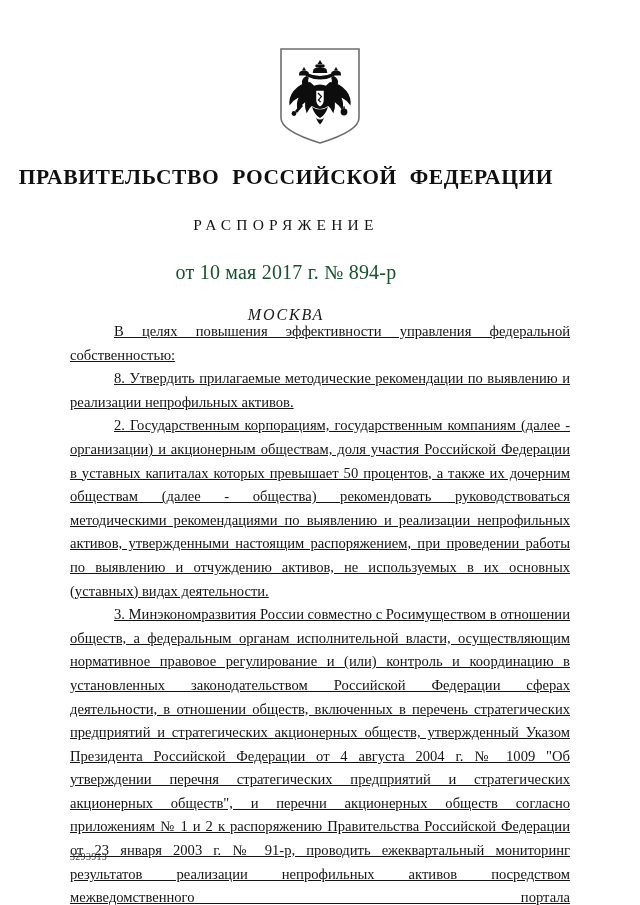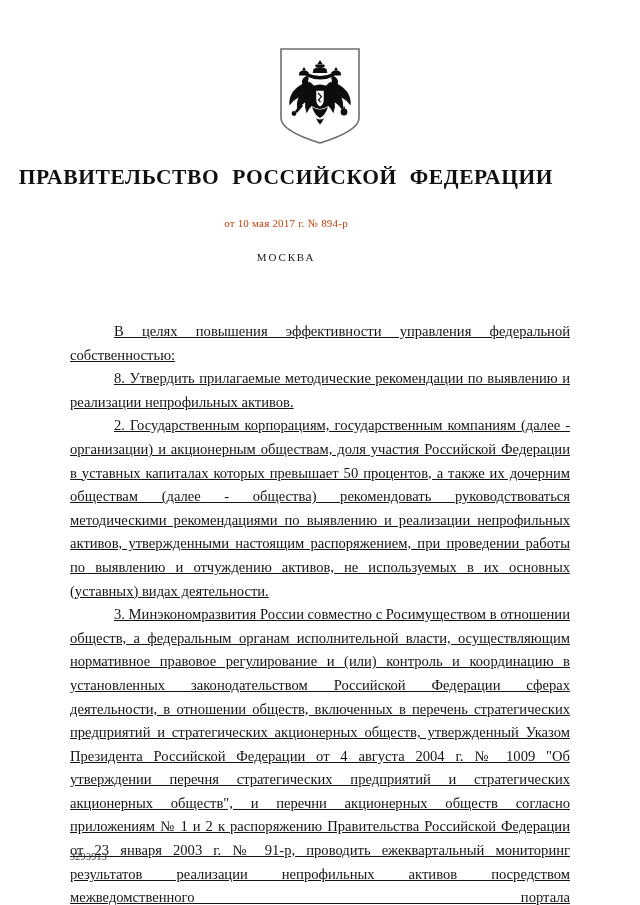--- a/index.html
+++ b/index.html
@@ -58,29 +58,30 @@
   }
   .doc-type {
     margin: 26px 0 0 0;
     font-size: 15.5px;
     letter-spacing: 5.2px;
     word-spacing: 2px;
     color: #141414;
   }
   .doc-date {
     margin: 27px 0 0 0;
-    font-size: 11px;
+    font-size: 20px;
     letter-spacing: 0.2px;
-    color: #c2410c;
+    color: #14532d;
   }
   .doc-city {
     margin: 22px 0 0 0;
-    font-size: 11px;
+    font-size: 16px;
     letter-spacing: 1.9px;
     color: #1a1a1a;
+    font-style: italic;
   }
 
   
   .body-text {
     position: absolute;
     top: 320px;
     left: 70px;
     width: 500px;
     font-size: 14.6px;
     line-height: 23.6px;
@@ -154,20 +155,21 @@
 
           <path d="M35 61 q8 5 16 0 q-2.6 8 -8 11 q-5.4 -3 -8 -11 Z"></path>
           <path d="M39 72 q4 3 8 0 q-2 5 -4 6.4 q-2 -1.4 -4 -6.4 Z"></path>
         </g>
       </svg>
     </div>
   </div>
 
   <div class="doc-head">
     <h1 class="gov-title">ПРАВИТЕЛЬСТВО  РОССИЙСКОЙ  ФЕДЕРАЦИИ</h1>
+    <div class="doc-type">РАСПОРЯЖЕНИЕ</div>
     <div class="doc-date">от 10 мая 2017 г.  № 894-р</div>
     <div class="doc-city">МОСКВА</div>
   </div>
 
   <div class="body-text">
     <p>В целях повышения эффективности управления федеральной собственностью:</p>
     <p>8. Утвердить прилагаемые методические рекомендации по выявлению и реализации непрофильных активов.</p>
     <p>2. Государственным корпорациям, государственным компаниям (далее - организации) и акционерным обществам, доля участия Российской Федерации в уставных капиталах которых превышает 50 процентов, а также их дочерним обществам (далее - общества) рекомендовать руководствоваться методическими рекомендациями по выявлению и реализации непрофильных активов, утвержденными настоящим распоряжением, при проведении работы по выявлению и отчуждению активов, не используемых в их основных (уставных) видах деятельности.</p>
     <p>3. Минэкономразвития России совместно с Росимуществом в отношении обществ, а федеральным органам исполнительной власти, осуществляющим нормативное правовое регулирование и (или) контроль и координацию в установленных законодательством Российской Федерации сферах деятельности, в отношении обществ, включенных в перечень стратегических предприятий и стратегических акционерных обществ, утвержденный Указом Президента Российской Федерации от 4 августа 2004 г. № 1009 "Об утверждении перечня стратегических предприятий и стратегических акционерных обществ", и перечни акционерных обществ согласно приложениям № 1 и 2 к распоряжению Правительства Российской Федерации от 23 января 2003 г. № 91-р, проводить ежеквартальный мониторинг результатов реализации непрофильных активов посредством межведомственного портала</p>
   </div>

